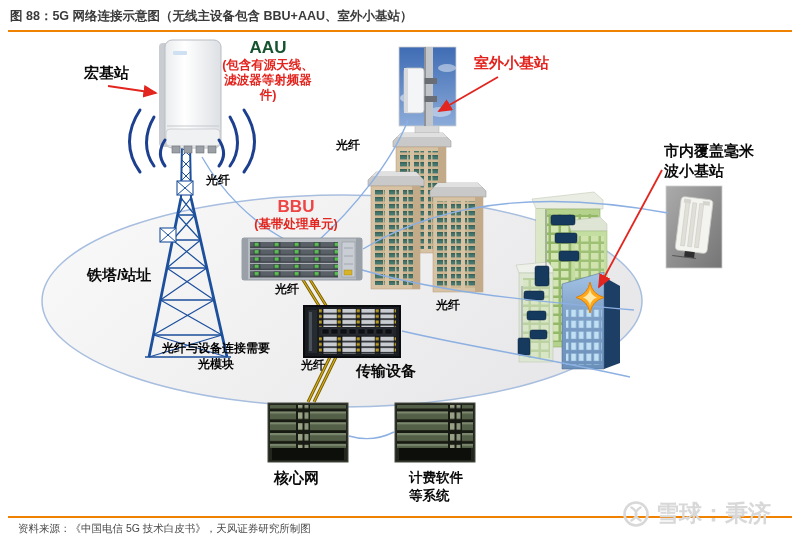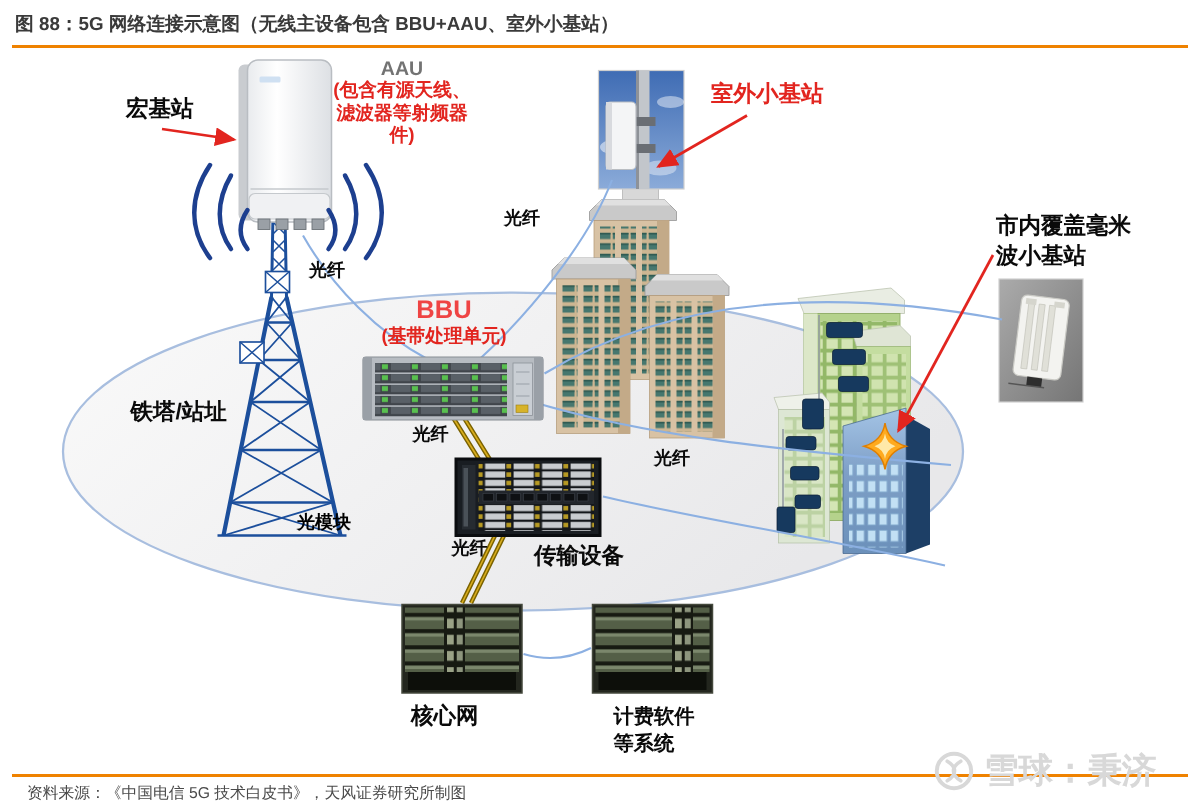--- a/index.html
+++ b/index.html
@@ -10,21 +10,21 @@
   .rule-bottom{top:516px;}
   .title{position:absolute;left:10px;top:8px;font-size:12.5px;font-weight:bold;color:#3a3a3a;
          white-space:nowrap;z-index:3;}
   .diagram{position:absolute;left:0;top:0;z-index:1;}
   .lbl{position:absolute;white-space:nowrap;color:#0a0a0a;z-index:2;line-height:1.15;}
   .b15{font-weight:bold;font-size:15px;}
   .b13{font-weight:bold;font-size:13.5px;}
   .n13{font-size:12px;font-weight:600;}
   .red{color:#e2251f;}
   .blk{position:absolute;z-index:2;text-align:center;line-height:1.18;}
-  .aau-t{font-size:13px;font-weight:bold;color:#737373;}
+  .aau-t{font-size:17px;font-weight:bold;color:#14532d;}
   .aau-n{font-size:12.5px;font-weight:bold;color:#e2251f;}
   .bbu-t{font-size:17px;font-weight:bold;color:#ef4444;}
   .bbu-n{font-size:12.5px;font-weight:bold;color:#e2251f;}
   .two{line-height:1.3;}
   .source{position:absolute;left:18px;top:522px;font-size:10.5px;color:#4a4a4a;z-index:3;}
   .watermark{position:absolute;left:622px;top:498px;display:flex;align-items:center;gap:6px;
              color:#d8d8d8;font-size:23px;font-weight:bold;z-index:4;white-space:nowrap;}
 </style>
 </head>
 <body>
@@ -322,20 +322,21 @@
     <div class="bbu-n">(基带处理单元)</div>
   </div>
 
   <div class="lbl n13" style="left:206px;top:174px">光纤</div>
   <div class="lbl n13" style="left:336px;top:139px">光纤</div>
   <div class="lbl n13" style="left:275px;top:283px">光纤</div>
   <div class="lbl n13" style="left:436px;top:299px">光纤</div>
   <div class="lbl n13" style="left:301px;top:359px">光纤</div>
 
   <div class="blk n13" style="left:150px;top:340px;width:132px;line-height:1.35">
+    <div>光纤与设备连接需要</div>
     <div>光模块</div>
   </div>
 
   <div class="lbl b15" style="left:356px;top:362px">传输设备</div>
 
   <div class="lbl b15" style="left:274px;top:469px">核心网</div>
 
   <div class="lbl b13 two" style="left:409px;top:469px">
     <div>计费软件</div>
     <div>等系统</div>

